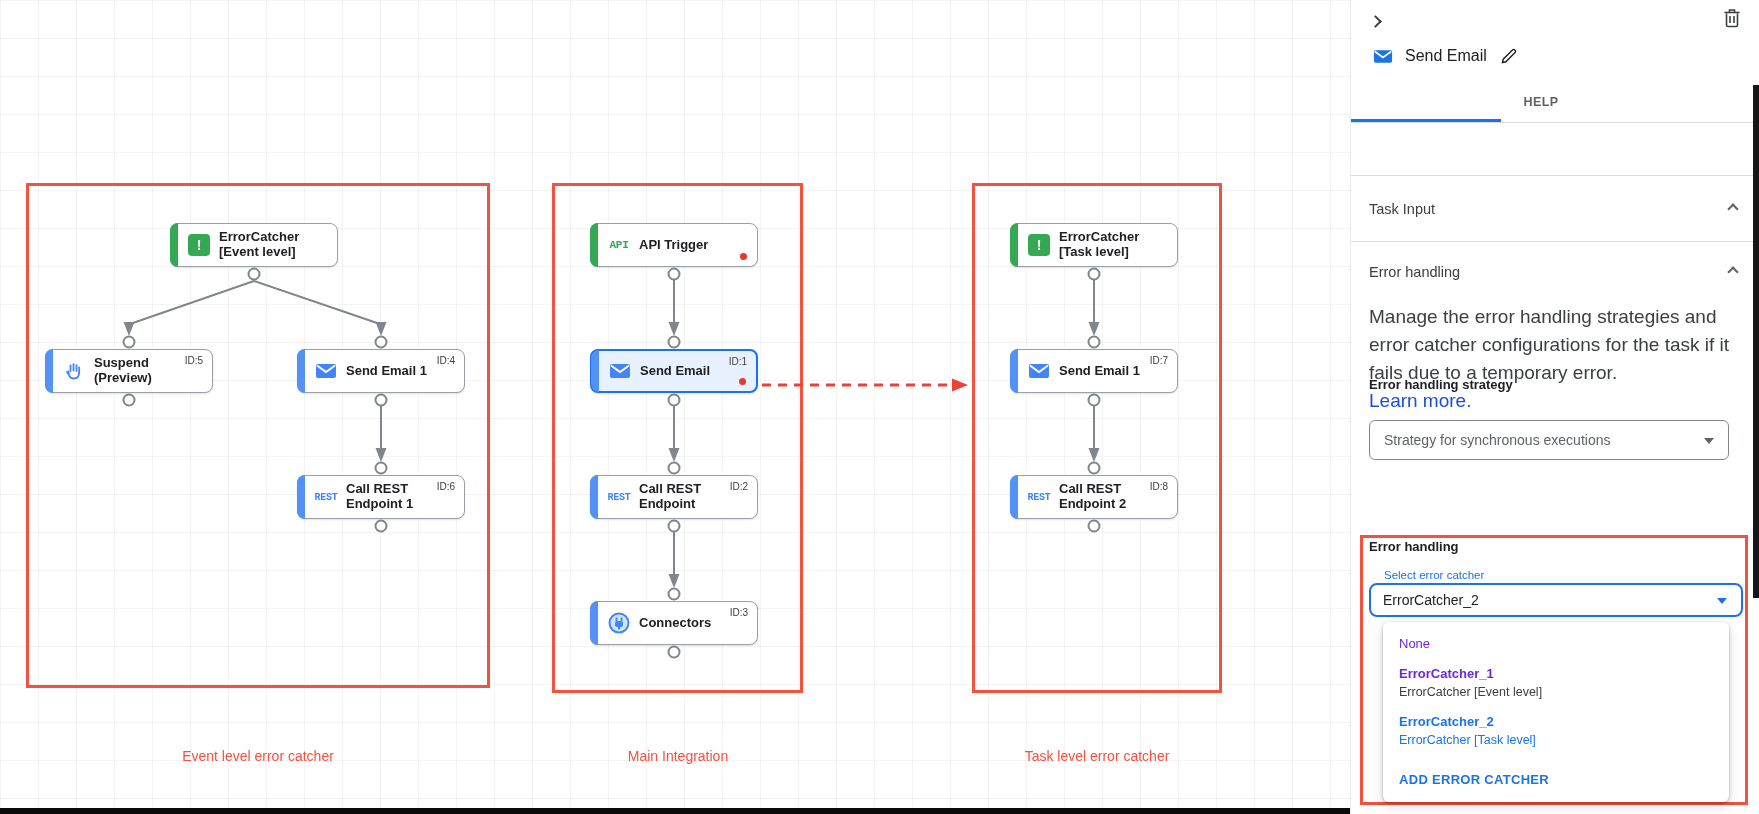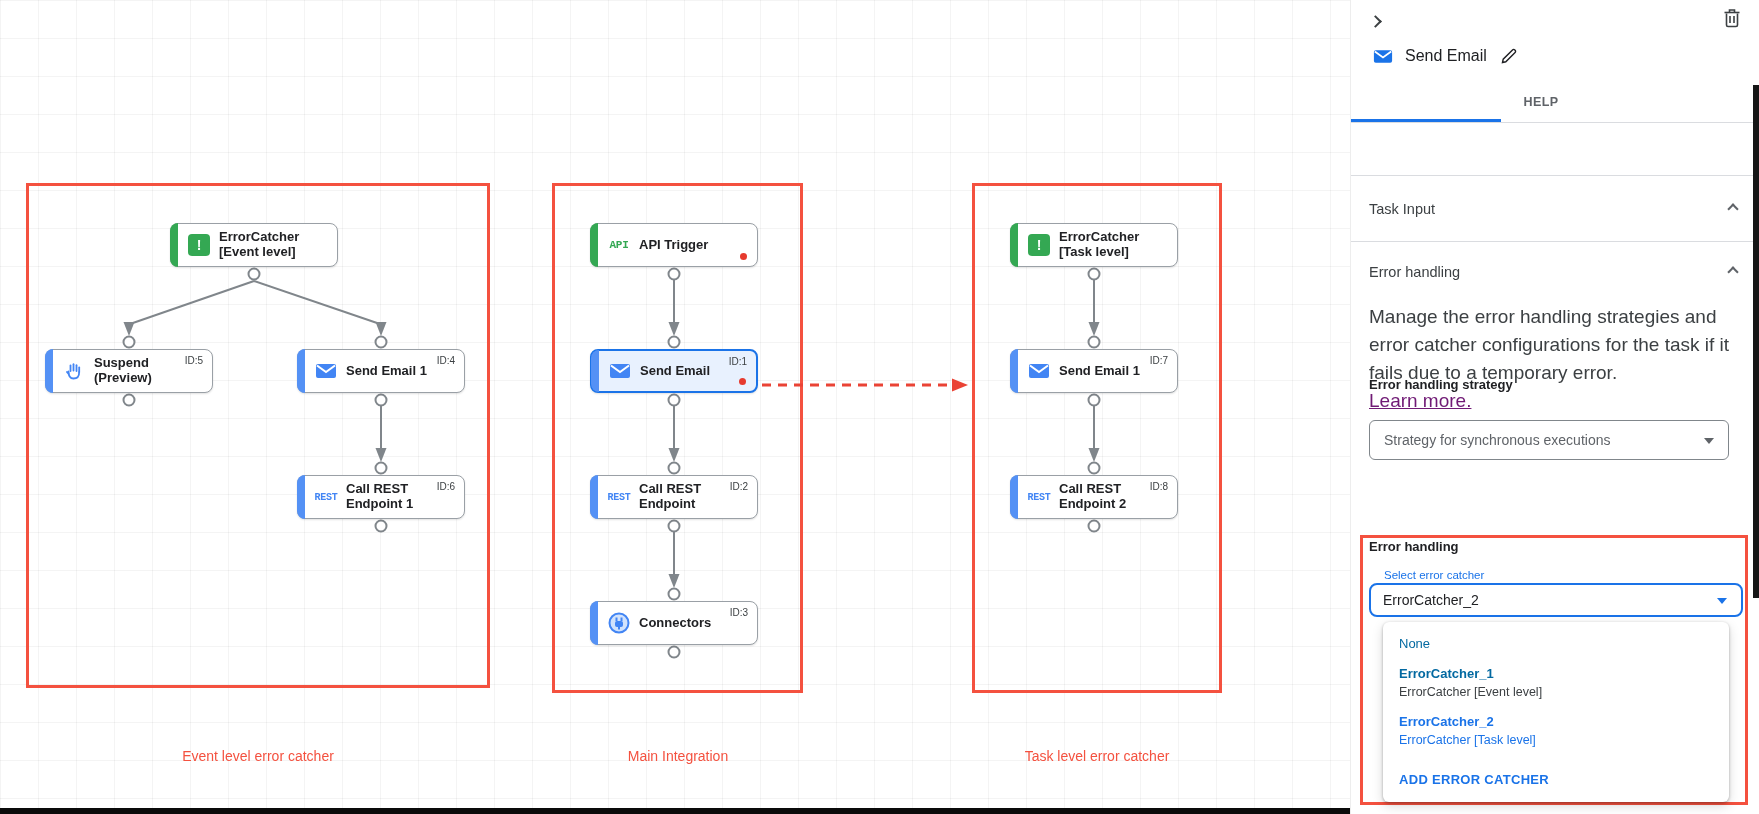--- a/index.html
+++ b/index.html
@@ -61,21 +61,21 @@
   .tab.active { color:#1a73e8; }
   .tab.inactive { color:#5f6368; }
   .tab-underline { position:absolute; left:0; top:37px; width:150px; height:3px; background:#1a73e8; }
   .hdiv { position:absolute; left:0; width:100%; height:1px; background:#dadce0; }
 
   .sect-row { position:absolute; left:0; width:100%; cursor:pointer; }
   .sect-title { position:absolute; left:18px; font-size:14.5px; font-weight:500; color:#3c4043; }
   .sect-chev { position:absolute; right:22px; }
 
   .desc { position:absolute; left:18px; top:303px; width:374px; font-size:19px; color:#3c4043; line-height:1.48; }
-  .learn-more { display:block; color:#701a75; text-decoration:underline; cursor:pointer; }
+  .learn-more { display:block; color:#1d4ed8; cursor:pointer; }
 
   .bold-label { position:absolute; left:18px; font-size:13px; font-weight:bold; color:#202124; }
 
   .sel-box { position:absolute; left:18px; width:360px; height:40px; border:1px solid #80868b; border-radius:6px;
     background:#fff; display:flex; align-items:center; cursor:pointer; }
   .sel-box .sel-text { margin-left:14px; font-size:14px; color:#5f6368; }
   .caret { position:absolute; right:14px; top:50%; margin-top:-2px; width:0; height:0;
     border-left:5px solid transparent; border-right:5px solid transparent; border-top:6px solid #5f6368; }
   .caret.blue { border-top-color:#1a73e8; }
 
@@ -83,21 +83,21 @@
 
   .ec-select { position:absolute; left:18px; top:583px; width:374px; height:34px; border:2px solid #1a73e8;
     border-radius:8px; background:#fff; display:flex; align-items:center; cursor:pointer; }
   .ec-select .sel-value { margin-left:12px; font-size:14px; color:#202124; }
   .float-label { position:absolute; left:28px; top:569px; padding:0 5px; background:#fff;
     font-size:11.5px; color:#1a73e8; z-index:3; }
 
   .menu { position:absolute; left:32px; top:622px; width:346px; height:180px; background:#fff;
     border-radius:6px; box-shadow:0 1px 3px rgba(0,0,0,0.3), 0 4px 12px rgba(0,0,0,0.15); z-index:2; }
   .menu-item { position:absolute; left:0; width:100%; cursor:pointer; }
-  .mi-name { position:absolute; left:16px; font-size:13px; color:#0369a1; }
+  .mi-name { position:absolute; left:16px; font-size:13px; color:#6d28d9; }
   .mi-name.b { font-weight:bold; }
   .mi-desc { position:absolute; left:16px; font-size:12.5px; color:#3c4043; }
   .mi-sel { color:#1a73e8 !important; }
 </style>
 </head>
 <body>
 
 <div id="app">
 
   <div id="canvas">

